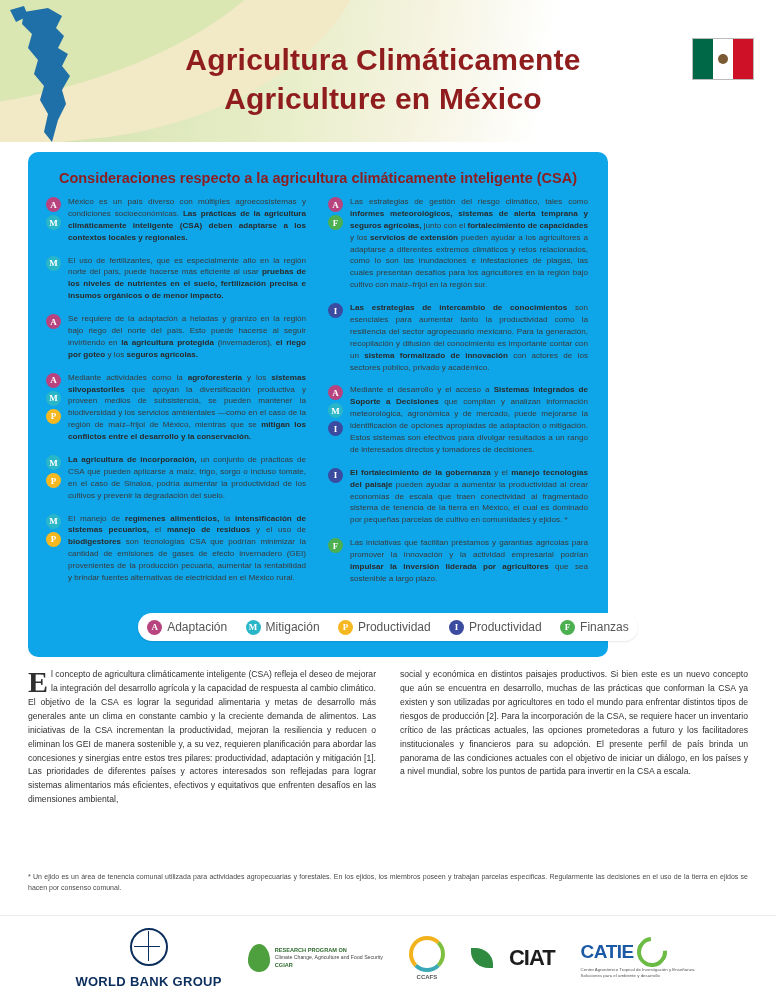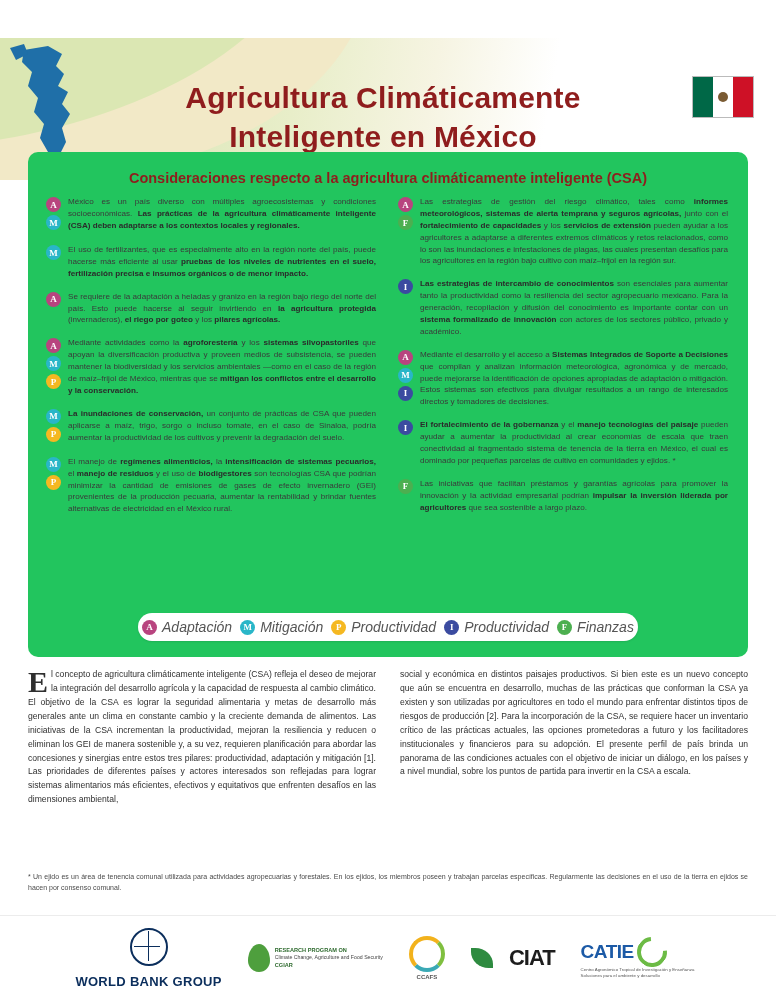--- a/index.html
+++ b/index.html
@@ -9,21 +9,20 @@
     background:#ffffff;
     position:relative;
     overflow:hidden;
   }
   
   .header{
     position:relative;
     height:148px;
     background:#5eead4;
     overflow:hidden;
-    margin-top:38px;
   }
   .hdr-band-green{
     position:absolute;left:0;top:0;width:776px;height:148px;
     background:linear-gradient(100deg,#cfe0a8 0%,#e8eec9 38%,#f6f4e2 55%,#ffffff 70%);
   }
   .hdr-band-curve{
     position:absolute;left:-40px;top:-60px;width:420px;height:190px;
     background:#f2e9c7;
     border-bottom-right-radius:70% 100%;
     transform:rotate(-6deg);
@@ -58,22 +57,22 @@
   .flag .g{background:#006847;}
   .flag .w{background:#ffffff;position:relative;}
   .flag .r{background:#ce1126;}
   .flag .w::after{
     content:"";position:absolute;left:50%;top:50%;
     width:10px;height:10px;margin:-5px 0 0 -5px;
     border-radius:50%;background:#7a5b33;
   }
   
   .panel{
-    position:absolute;left:28px;top:152px;width:720px;height:505px;
-    background:#22c55e;
+    position:absolute;left:28px;top:152px;width:580px;height:505px;
+    background:#0ea5e9;
     border-radius:10px;
     box-sizing:border-box;
   }
   .panel-title{
     text-align:center;
     color:#8f1d1d;
     font-weight:bold;
     font-size:14.5px;
     padding:18px 14px 10px;
   }
@@ -113,21 +112,21 @@
   
   .legend{
     position:absolute;left:110px;bottom:16px;width:500px;
     background:#ffffff;
     border-radius:16px;
     height:28px;
     display:flex;align-items:center;justify-content:space-around;
     box-shadow:0 1px 2px rgba(0,0,0,.10);
   }
   .leg-item{display:flex;align-items:center;gap:5px;}
-  .leg-item span.lbl{font-size:14px;color:#555;font-style:italic;}
+  .leg-item span.lbl{font-size:12px;color:#555;}
   
   .body-cols{
     position:absolute;left:28px;top:668px;width:720px;
     display:flex;gap:24px;
   }
   .body-col{flex:1 1 50%;font-size:8.6px;line-height:1.62;color:#2f2f2f;text-align:justify;}
   .dropcap{
     float:left;font-size:30px;line-height:24px;font-weight:bold;
     padding:2px 3px 0 0;color:#2f2f2f;font-family:"Liberation Serif", serif;
   }
@@ -188,21 +187,21 @@
   <div class="hdr-band-curve"></div>
   <div class="hdr-band-curve2"></div>
 
   <svg class="map" viewBox="0 0 120 148">
     <path d="M20 10 L44 6 L58 14 L52 26 L60 34 L54 46 L64 52 L58 64 L66 74 L58 88 L62 102 L54 118 L48 140 L40 130 L44 112 L36 98 L40 84 L30 72 L34 58 L24 46 L28 32 L18 22 Z" fill="#1f6fa8"></path>
     <path d="M6 8 L20 4 L24 14 L12 20 Z" fill="#1f6fa8"></path>
   </svg>
 
   <div class="hdr-title">
     <div>Agricultura Climáticamente</div>
-    <div>Inteligente en México</div>
+    <div>Agriculture en México</div>
   </div>
 
   <div class="flag">
     <i class="g"></i>
       <i class="w"></i>
       <i class="r"></i>
   </div>
   <div class="hdr-bottomline"></div>
 </div>
 
@@ -221,36 +220,36 @@
         <div class="bullet">
           <div class="badges">
             <div class="badge b-M">M</div>
           </div>
           <div class="btext">El uso de fertilizantes, que es especialmente alto en la región norte del país, puede hacerse más eficiente al usar <b>pruebas de los niveles de nutrientes en el suelo, fertilización precisa e insumos orgánicos o de menor impacto.</b></div>
         </div>
         <div class="bullet">
           <div class="badges">
             <div class="badge b-A">A</div>
           </div>
-          <div class="btext">Se requiere de la adaptación a heladas y granizo en la región bajo riego del norte del país. Esto puede hacerse al seguir invirtiendo en <b>la agricultura protegida</b> (invernaderos), <b>el riego por goteo</b> y los <b>pilares agrícolas.</b></div>
+          <div class="btext">Se requiere de la adaptación a heladas y granizo en la región bajo riego del norte del país. Esto puede hacerse al seguir invirtiendo en <b>la agricultura protegida</b> (invernaderos), <b>el riego por goteo</b> y los <b>seguros agrícolas.</b></div>
         </div>
         <div class="bullet">
           <div class="badges">
             <div class="badge b-A">A</div>
             <div class="badge b-M">M</div>
             <div class="badge b-P">P</div>
           </div>
           <div class="btext">Mediante actividades como la <b>agroforestería</b> y los <b>sistemas silvopastoriles</b> que apoyan la diversificación productiva y proveen medios de subsistencia, se pueden mantener la biodiversidad y los servicios ambientales —como en el caso de la región de maíz–frijol de México, mientras que se <b>mitigan los conflictos entre el desarrollo y la conservación.</b></div>
         </div>
         <div class="bullet">
           <div class="badges">
             <div class="badge b-M">M</div>
             <div class="badge b-P">P</div>
           </div>
-          <div class="btext"><b>La inundaciones de conservación,</b> un conjunto de prácticas de CSA que pueden aplicarse a maíz, trigo, sorgo o incluso tomate, en el caso de Sinaloa, podría aumentar la productividad de los cultivos y prevenir la degradación del suelo.</div>
+          <div class="btext"><b>La agricultura de incorporación,</b> un conjunto de prácticas de CSA que pueden aplicarse a maíz, trigo, sorgo o incluso tomate, en el caso de Sinaloa, podría aumentar la productividad de los cultivos y prevenir la degradación del suelo.</div>
         </div>
         <div class="bullet">
           <div class="badges">
             <div class="badge b-M">M</div>
             <div class="badge b-P">P</div>
           </div>
           <div class="btext">El manejo de <b>regímenes alimenticios,</b> la <b>intensificación de sistemas pecuarios,</b> el <b>manejo de residuos</b> y el uso de <b>biodigestores</b> son tecnologías CSA que podrían minimizar la cantidad de emisiones de gases de efecto invernadero (GEI) provenientes de la producción pecuaria, aumentar la rentabilidad y brindar fuentes alternativas de electricidad en el México rural.</div>
         </div>
       </div>
     <div class="col" id="col-right">

